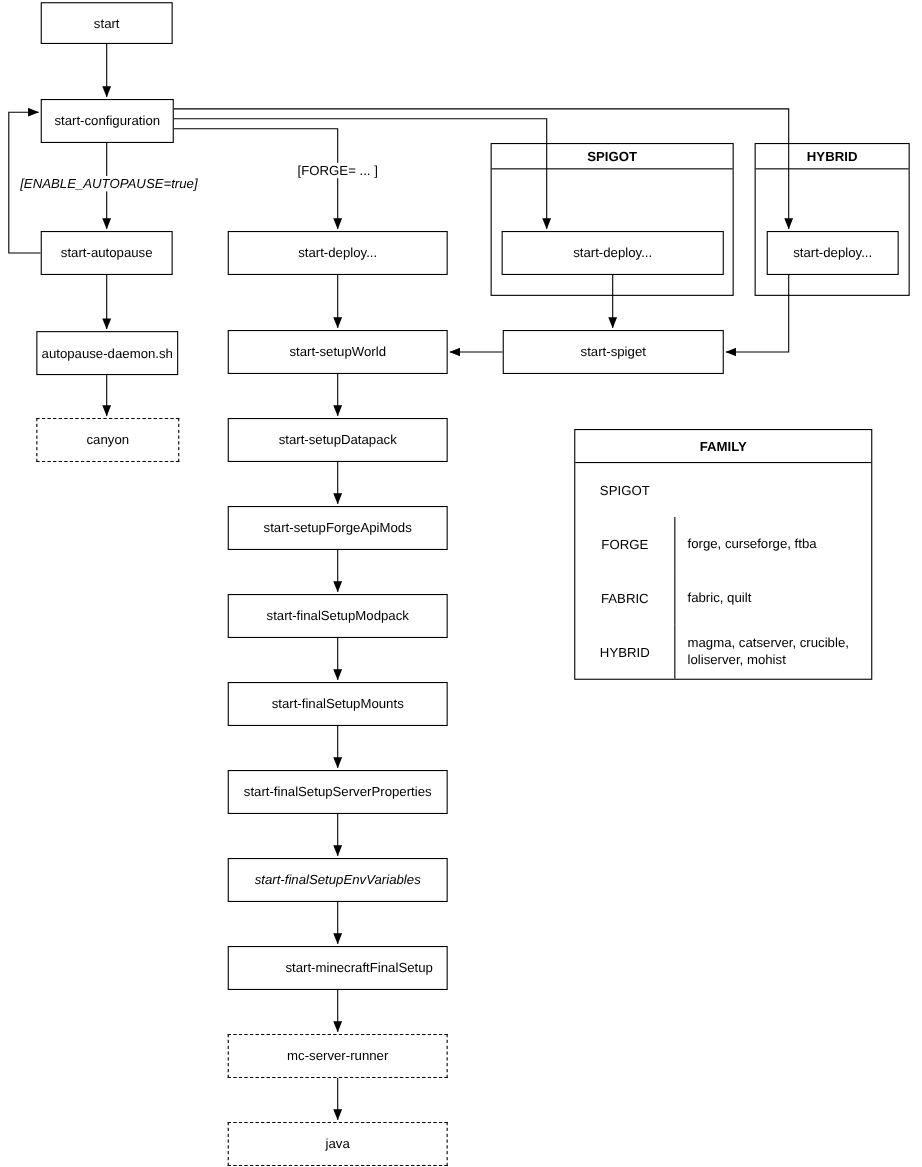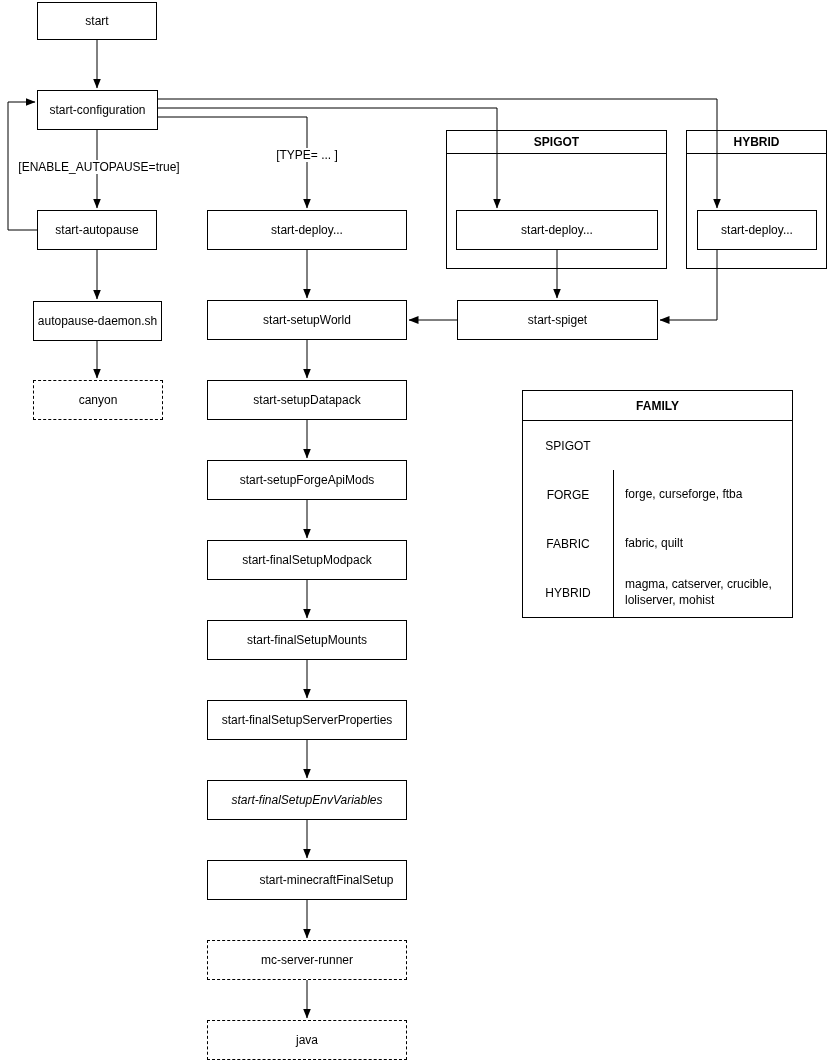--- a/index.html
+++ b/index.html
@@ -133,22 +133,22 @@
       <polyline points="307,500 307,538" marker-end="url(#arrow)"></polyline>
       <polyline points="307,580 307,618" marker-end="url(#arrow)"></polyline>
       <polyline points="307,660 307,698" marker-end="url(#arrow)"></polyline>
       <polyline points="307,740 307,778" marker-end="url(#arrow)"></polyline>
       <polyline points="307,820 307,858" marker-end="url(#arrow)"></polyline>
       <polyline points="307,900 307,938" marker-end="url(#arrow)"></polyline>
       <polyline points="307,980 307,1018" marker-end="url(#arrow)"></polyline>
     </g>
   </svg>
 
-  <div class="edge-label" style="left:99px; top:167px;">[ENABLE_AUTOPAUSE=true]</div>
-  <div class="edge-label" style="left:307px; top:155px;">[TYPE= ... ]</div>
+  <div class="edge-label" style="left:99px; top:167px;font-style:italic;">[ENABLE_AUTOPAUSE=true]</div>
+  <div class="edge-label" style="left:307px; top:155px;">[FORGE= ... ]</div>
 
   <div class="node" style="left:37px; top:2px; width:120px; height:38px;text-align:right;">start</div>
   <div class="node" style="left:37px; top:90px; width:121px; height:40px;">start-configuration</div>
   <div class="node" style="left:37px; top:210px; width:120px; height:40px;">start-autopause</div>
   <div class="node" style="left:33px; top:301px; width:129px; height:40px;">autopause-daemon.sh</div>
   <div class="node dashed" style="left:33px; top:380px; width:130px; height:40px;">canyon</div>
 
   <div class="node" style="left:456px; top:210px; width:202px; height:40px;">start-deploy...</div>
   <div class="node" style="left:697px; top:210px; width:120px; height:40px;">start-deploy...</div>
   <div class="node" style="left:457px; top:300px; width:201px; height:40px;">start-spiget</div>

